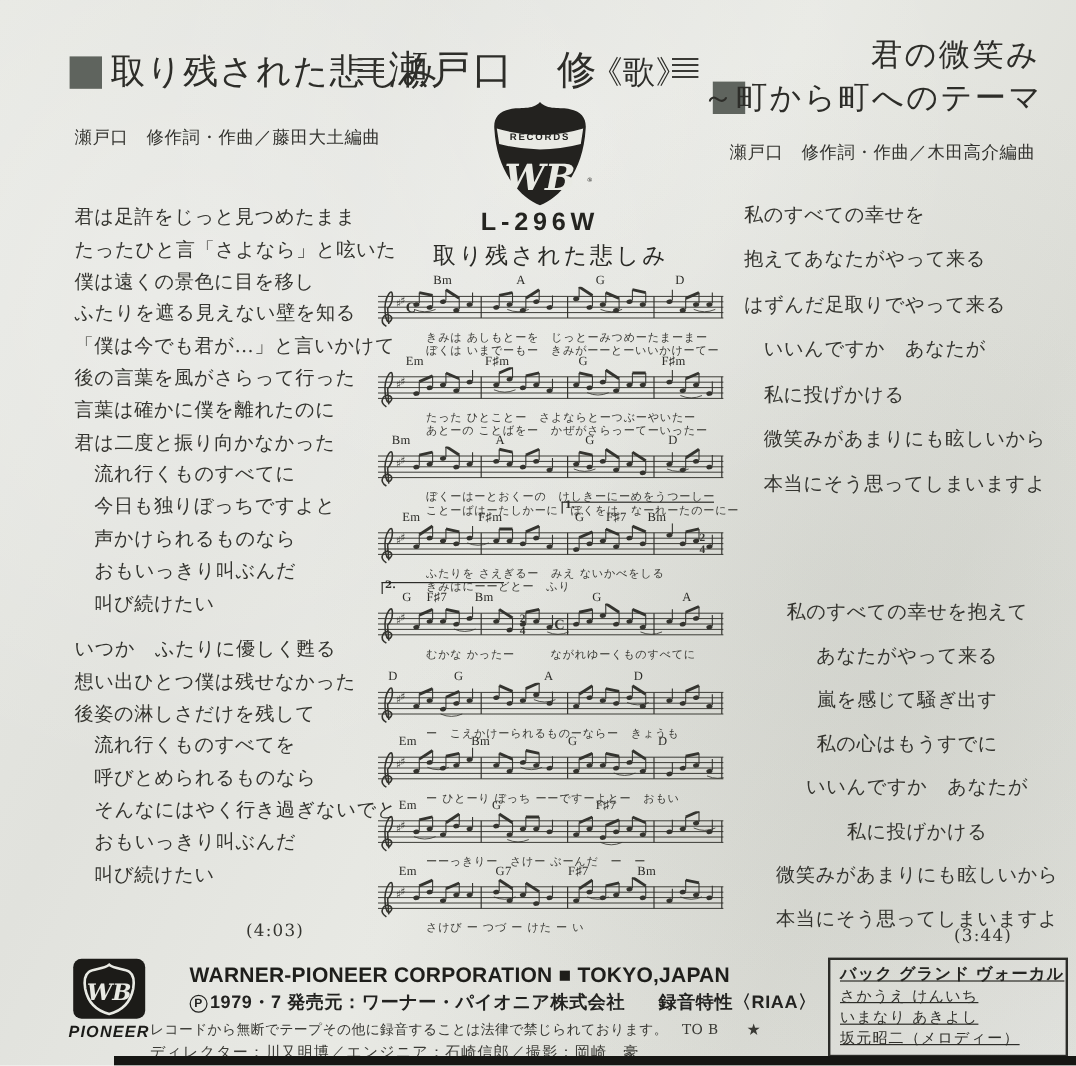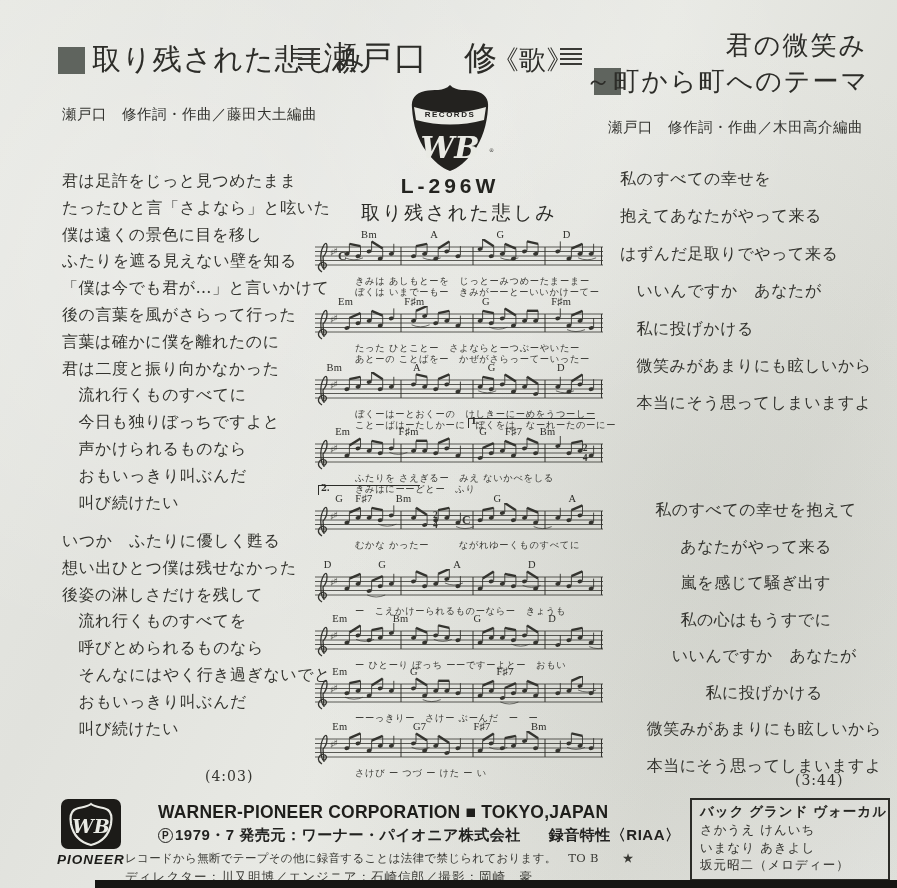--- a/index.html
+++ b/index.html
@@ -41,21 +41,21 @@
   .score-lyr{position:absolute;left:40px;font-size:9.3px;letter-spacing:.6px;color:#3a3a35;white-space:pre;}
   
   .corp{font-family:"Liberation Sans","DejaVu Sans",sans-serif;font-weight:bold;
     font-size:17.5px;letter-spacing:.2px;color:#1e1e1b;white-space:nowrap;}
   .release{font-family:"Liberation Sans","DejaVu Sans",sans-serif;font-weight:bold;
     font-size:15px;letter-spacing:.5px;color:#222220;white-space:nowrap;}
   .circ-p{display:inline-block;width:13px;height:13px;border:1.3px solid #222220;border-radius:50%;
     font-size:10px;line-height:13px;text-align:center;vertical-align:1px;margin-right:2px;font-weight:bold;}
   .legal{font-size:11.5px;letter-spacing:.3px;color:#3a3a35;white-space:nowrap;}
   .staffline{font-size:12.5px;letter-spacing:1px;color:#3a3a35;white-space:nowrap;}
-  .bgv-box{position:absolute;border:2px solid #2c2c28;padding:3px 8px 4px 8px;background:rgba(255,255,255,.08);}
+  .bgv-box{position:absolute;border:2px solid #2c2c28;padding:3px 8px 4px 8px;background:rgba(255,255,255,.08);text-decoration:underline;}
   .bgv-title{font-family:"Liberation Sans","DejaVu Sans",sans-serif;font-weight:bold;
     font-size:13.5px;letter-spacing:1px;color:#262622;white-space:nowrap;}
   .bgv-member{font-size:12.5px;letter-spacing:1px;line-height:17.5px;color:#30302b;white-space:pre;}
   .pioneer-word{font-family:"Liberation Sans","DejaVu Sans",sans-serif;font-weight:bold;
     font-style:italic;font-size:13.5px;letter-spacing:1px;color:#1b1b18;}
   .bottom-strip{position:absolute;background:#161613;}
 </style>
 </head>
 <body>
 

